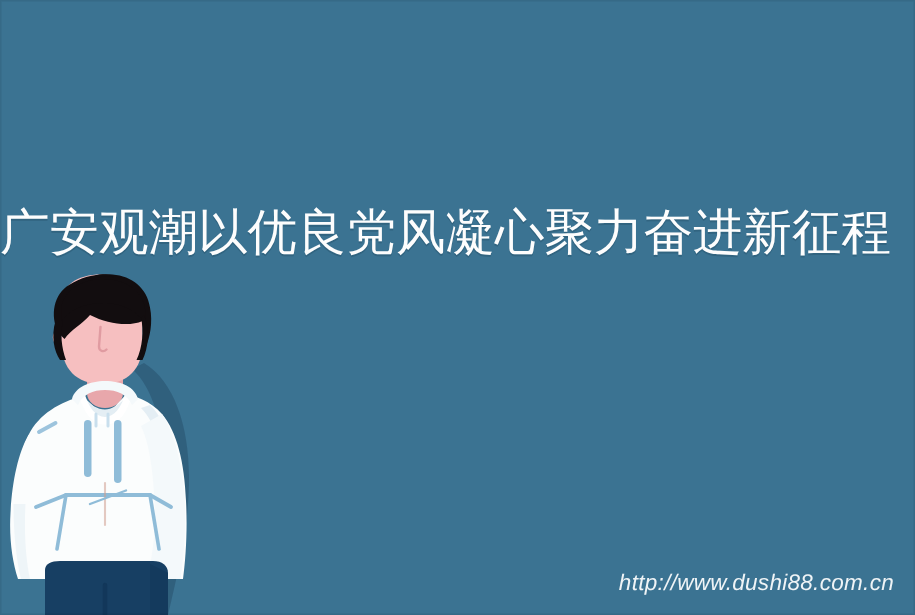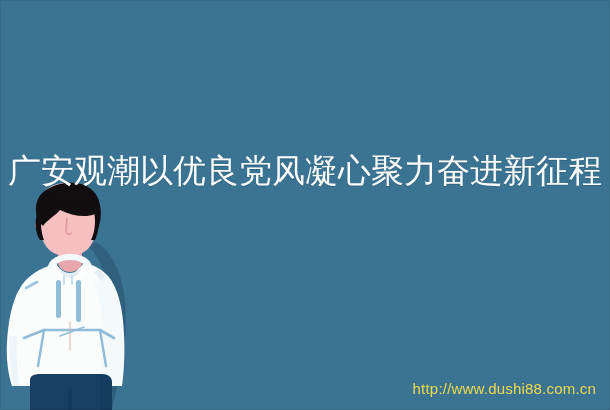--- a/index.html
+++ b/index.html
@@ -27,30 +27,28 @@
     pointer-events: none;
     z-index: 40;
   }
 
   
   #headline {
     position: absolute;
     left: 0;
     top: 136px;
     width: 610px;
-    text-align: center;
     color: #fdfdfd;
     font-size: 33px;
     line-height: 38px;
     letter-spacing: 0px;
     white-space: nowrap;
     font-weight: 400;
     z-index: 20;
     text-shadow: 0 1px 0 rgba(20,55,75,0.25);
-    margin-top: 16px;
   }
 
   
   #watermark {
     position: absolute;
     right: 14px;
     bottom: 12px;
     color: #e9f1f6;
     font-size: 15px;
     line-height: 18px;
@@ -144,16 +142,16 @@
         <path d="M70 210 L70 230" stroke="#12375a" stroke-width="3" stroke-linecap="round"></path>
 
         <path d="M100 196 L112 202 L112 230 L100 230 Z" fill="#12375a" opacity="0.6"></path>
       </g>
 
     </svg>
   </div>
 
   <div id="headline" style="color: rgb(253, 253, 253); font-size: 33px;">广安观潮以优良党风凝心聚力奋进新征程</div>
 
-  <div id="watermark" style="color: #fde047; font-size: 15px;">http://www.dushi88.com.cn</div>
+  <div id="watermark" style="color: #ffffff; font-size: 15px; font-style: italic;">http://www.dushi88.com.cn</div>
 
   <div id="edge-frame"></div>
 </div>
 
 </body></html>

